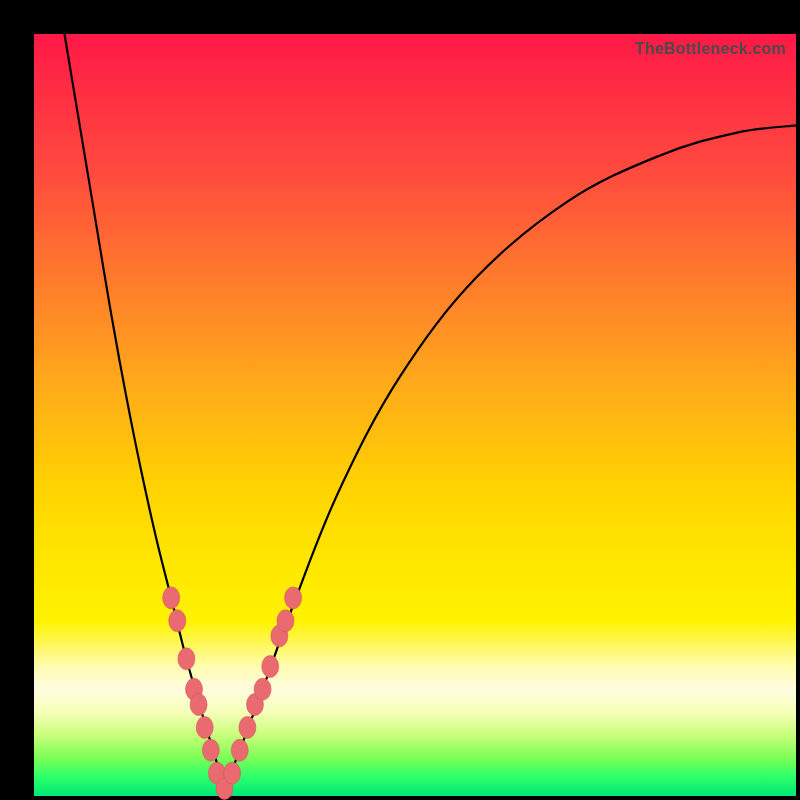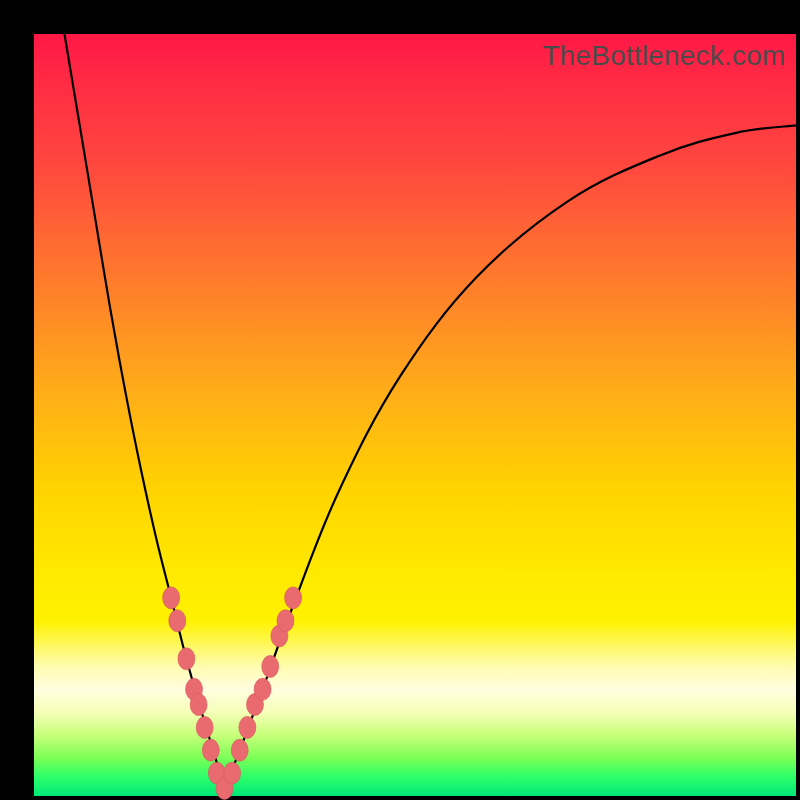--- a/index.html
+++ b/index.html
@@ -43,22 +43,22 @@
       #7cff56 95%,
       #2dff6a 97.5%,
       #00e876 100%
     );
   }
   .watermark {
     position: absolute;
     top: 6px;
     right: 10px;
     color: #4a4a4a;
-    font-size: 28px;
-    font-weight: 400;
+    font-size: 16px;
+    font-weight: 700;
     letter-spacing: 0.2px;
     user-select: none;
   }
   svg.curves {
     position: absolute;
     left: 0;
     top: 0;
     width: 762px;
     height: 762px;
     overflow: visible;

